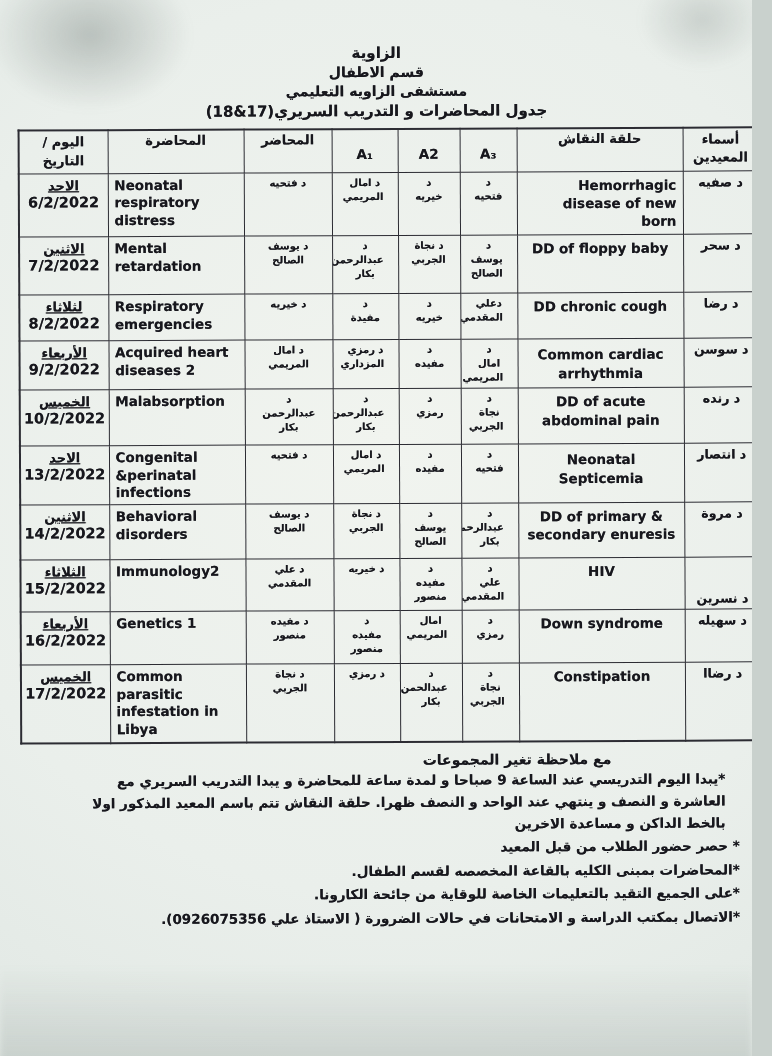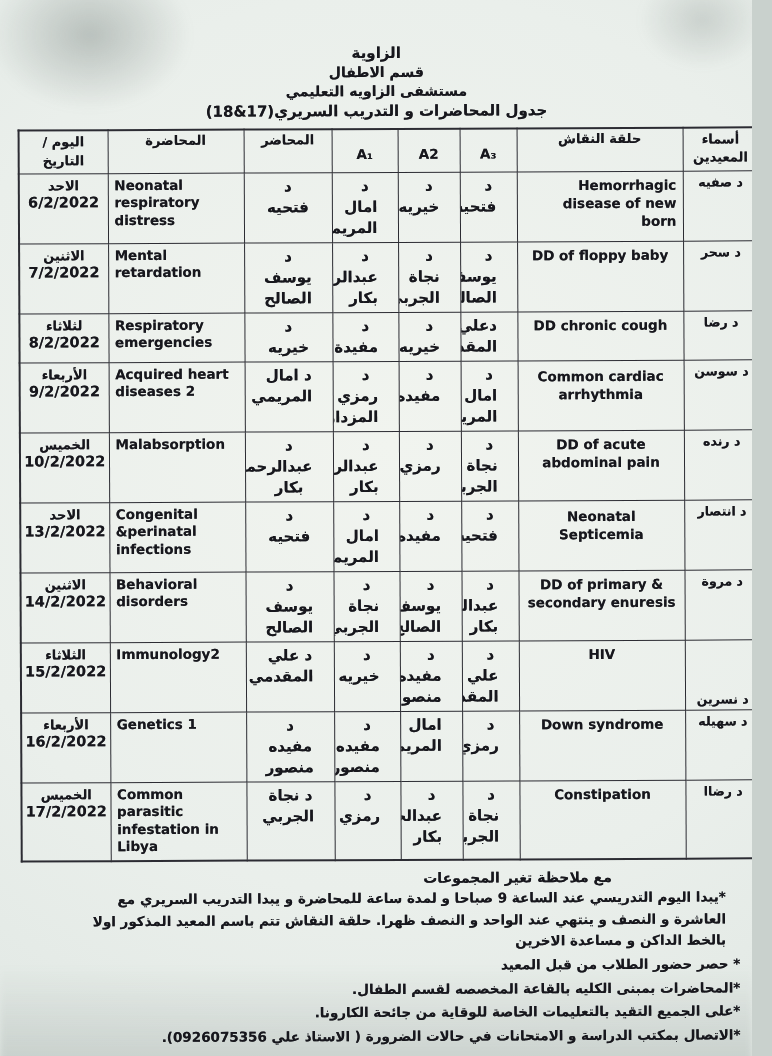--- a/index.html
+++ b/index.html
@@ -46,24 +46,24 @@
     overflow:hidden;
   }
   thead tr{height:40px;}
   th{font-size:13px;font-weight:700;padding:2px 3px;}
   .h-ar{direction:rtl;text-align:center;margin-top:12px;}
   .h-a{text-align:center;font-size:13.5px;vertical-align:top;padding-top:16px;}
   .h-date{direction:rtl;text-align:center;font-size:13px;line-height:1.45;}
   .h-assist{line-height:1.4;}
 
   td.c-date{text-align:center;padding-top:4px;}
-  td.c-date .day{direction:rtl;font-size:13px;}
+  td.c-date .day{direction:rtl;font-size:13px;text-decoration:underline;}
   td.c-date .date{direction:ltr;font-size:14.5px;margin-top:1px;letter-spacing:0;}
   td.c-lecture{font-size:13.5px;line-height:1.3;padding:3px 4px 2px 6px;text-align:left;}
-  td.c-ar{direction:rtl;text-align:center;font-size:15px;line-height:1.4;padding:3px 20px;}
+  td.c-ar{direction:rtl;text-align:center;font-size:10px;line-height:1.4;padding:3px 14px;}
   td.c-disc{font-size:13.5px;line-height:1.35;padding:4px 6px;}
   td.c-disc.align-left{text-align:center;}
   td.c-disc.align-right{text-align:right;}
   td.c-disc.align-center{text-align:center;padding-top:6px;}
   td.c-ta{direction:rtl;text-align:center;font-size:12.5px;padding:3px 6px;}
 
   .notes{direction:rtl;margin:9px 16px 0 40px;font-weight:700;color:#17171d;
     text-shadow:0 0 0.6px rgba(23,23,29,0.7);}
   .notes-heading{font-size:14px;text-align:right;margin-left:0;margin-right:128px;}
   .note{font-size:13.5px;text-align:right;line-height:1.6;margin-top:2px;}

